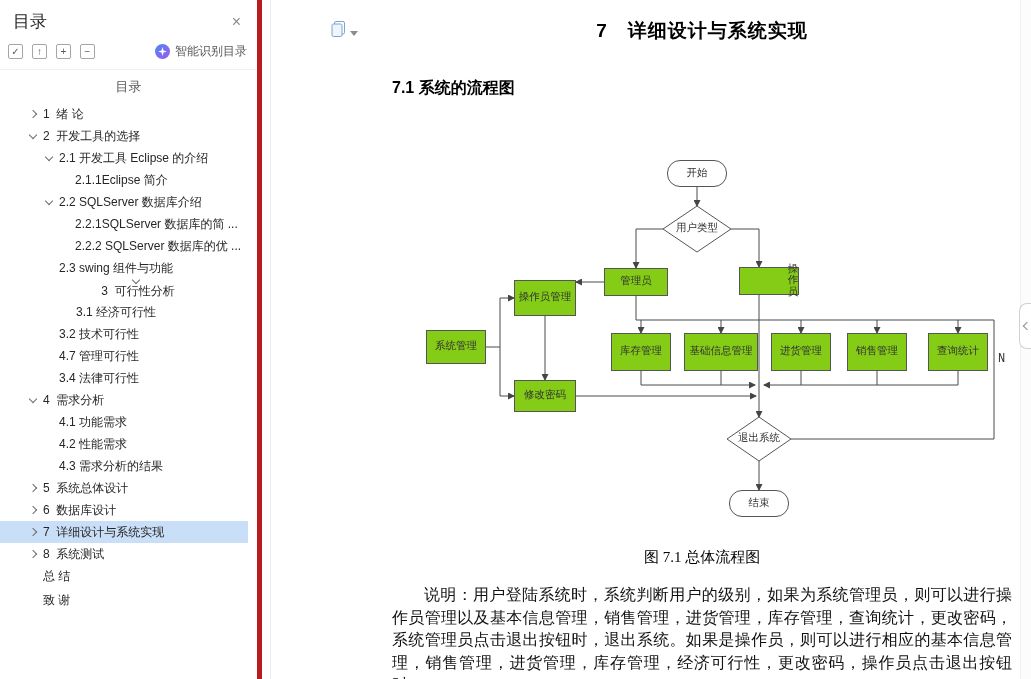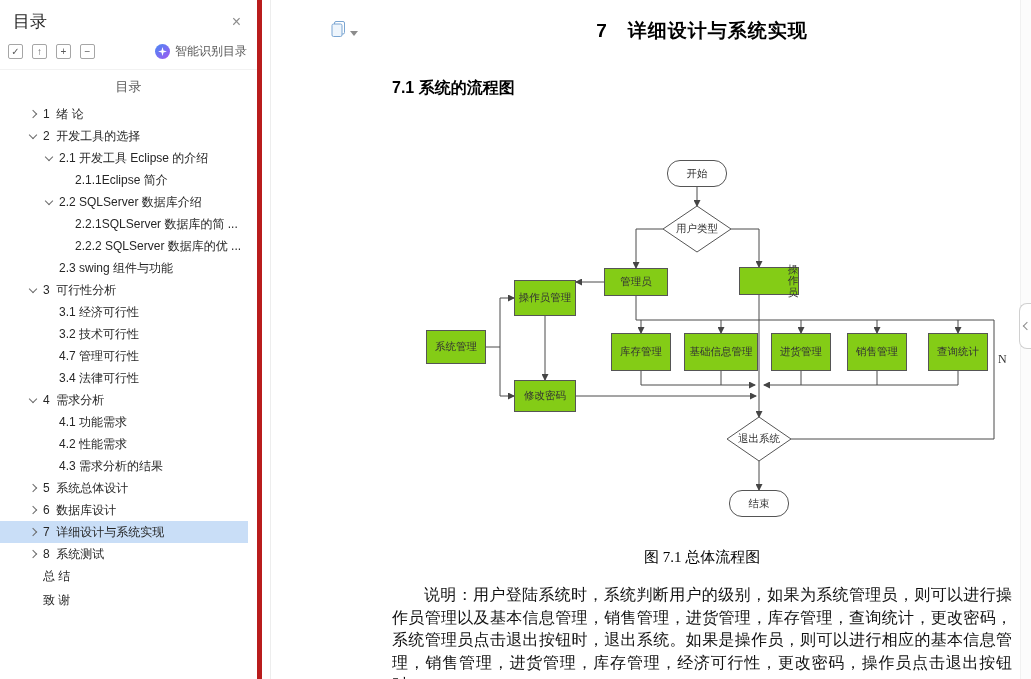--- a/index.html
+++ b/index.html
@@ -44,21 +44,21 @@
     font-size:15px;color:#000;font-family:"Liberation Serif",serif;}
   .body-paragraph{position:absolute;left:130px;top:584px;width:620px;font-size:16px;
     line-height:22.5px;color:#111;font-family:"Liberation Serif",serif;text-align:justify;text-indent:2em;}
   
   .flowchart{position:absolute;left:148px;top:150px;width:610px;height:380px;}
   .flowchart svg.edges{position:absolute;left:0;top:0;}
   .edge{fill:none;stroke:#4a4a4a;stroke-width:1;}
   .diamond-shape{fill:#ffffff;stroke:#555;stroke-width:1;}
   .fc-node{position:absolute;display:flex;align-items:center;justify-content:center;
     font-size:10.5px;color:#333;text-align:left;line-height:1.1;box-sizing:border-box;
-    font-family:Liberation Serif, serif;}
+    font-family:Liberation Mono, monospace;}
   .fc-node.rect{border:1px solid #555;background:#84cc16;}
   .fc-node.rounded{border:1px solid #555;background:#fff;border-radius:13px;}
   .fc-node.diamond{background:transparent;}
   .fc-node.label{font-size:12px;color:#333;justify-content:flex-start;}
   
   .scroll-track{position:absolute;right:0;top:0;bottom:0;width:10px;background:#fcfcfc;border-left:1px solid #f1f1f1;}
   .panel-handle{position:absolute;right:0;top:303px;width:12px;height:46px;background:#fff;
     border:1px solid #d0d0d0;border-right:none;border-radius:8px 0 0 8px;box-sizing:border-box;
     display:flex;align-items:center;justify-content:center;cursor:pointer;}
   .hchev{width:5px;height:5px;border-left:1px solid #8c8c8c;border-bottom:1px solid #8c8c8c;
@@ -129,27 +129,27 @@
           <span class="chev none"></span>
         </span>
     <span class="toc-label">2.2.2 SQLServer 数据库的优 ...</span>
   </div>
       <div class="toc-row" style="padding-left: 44px;">
     <span class="chev-slot">
           <span class="chev none"></span>
         </span>
     <span class="toc-label">2.3 swing 组件与功能</span>
   </div>
-      <div class="toc-row" style="padding-left: 28px;">
+      <div class="toc-row" style="padding-left: 28px; flex-direction: column;">
     <span class="chev-slot">
           <span class="chev down"></span>
         </span>
     <span class="toc-label">3  可行性分析</span>
   </div>
-      <div class="toc-row" style="padding-left: 44px;">
+      <div class="toc-row" style="padding-left: 44px; gap: 17px;">
     <span class="chev-slot">
           <span class="chev none"></span>
         </span>
     <span class="toc-label">3.1 经济可行性</span>
   </div>
       <div class="toc-row" style="padding-left: 44px;">
     <span class="chev-slot">
           <span class="chev none"></span>
         </span>
     <span class="toc-label">3.2 技术可行性</span>

